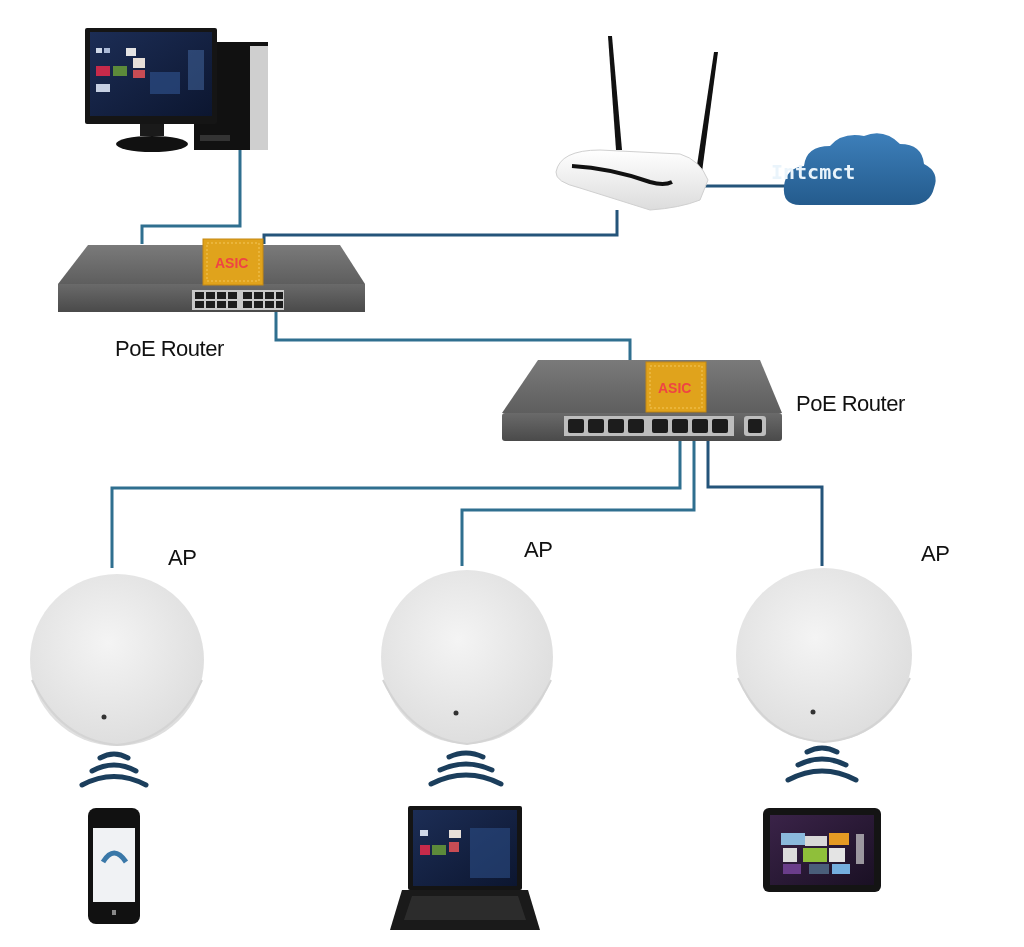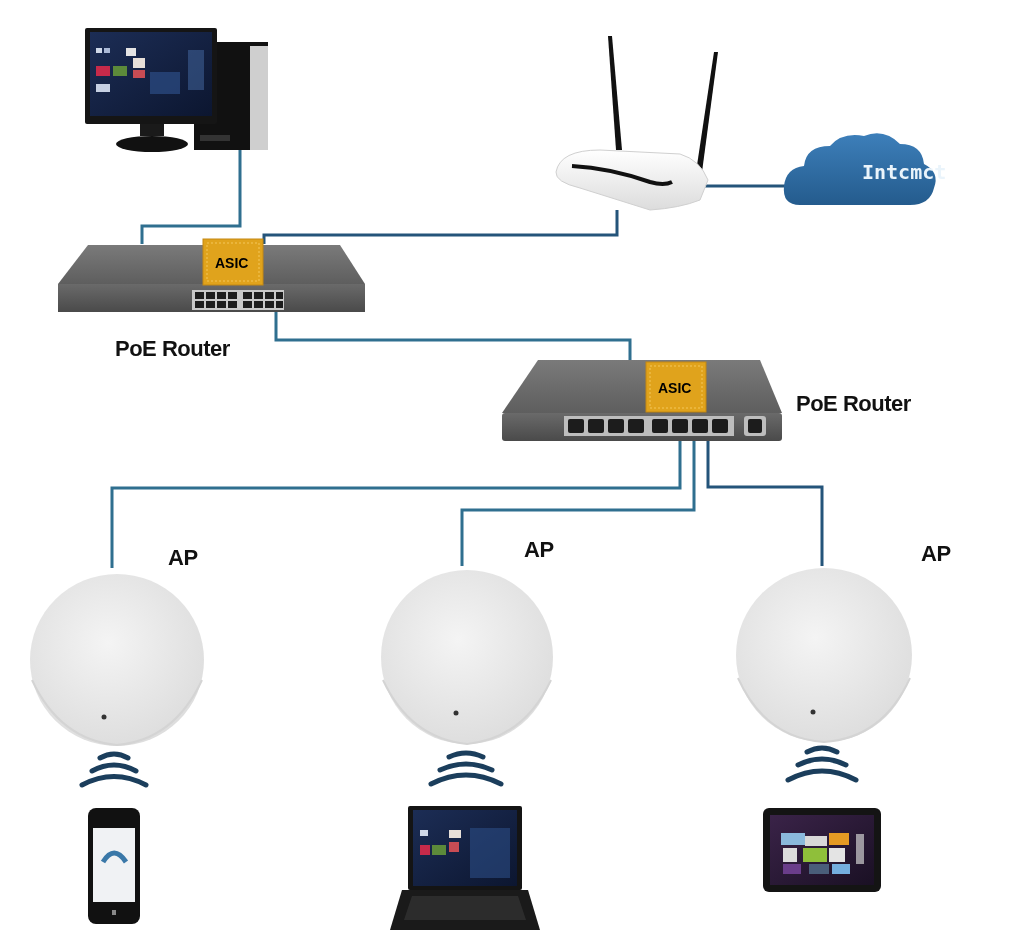--- a/index.html
+++ b/index.html
@@ -1,22 +1,22 @@
 <!DOCTYPE html>
 <html><head>
 <meta charset="utf-8">
 <style>
   html,body{margin:0;padding:0;background:#ffffff;}
   body{width:1024px;height:947px;position:relative;overflow:hidden;font-family:"Liberation Sans",sans-serif;}
   #canvas{position:absolute;left:0;top:0;width:1024px;height:947px;}
-  .lbl{position:absolute;font-family:"Liberation Sans",sans-serif;font-weight:bold;color:#111;letter-spacing:-0.5px;}
+  .lbl{position:absolute;font-family:"Liberation Sans",sans-serif;font-weight:normal;color:#111;letter-spacing:-0.5px;}
   .lbl-router{font-size:22px;}
   .lbl-ap{font-size:22px;text-align:center;}
   .cloud-text{position:absolute;font-family:"DejaVu Sans Mono",monospace;font-weight:bold;font-size:20px;color:#eaf4fb;}
-  .asic-text{position:absolute;font-family:"Liberation Sans",sans-serif;font-weight:bold;color:#000000;font-size:14px;}
+  .asic-text{position:absolute;font-family:"Liberation Sans",sans-serif;font-weight:bold;color:#ef4444;font-size:14px;}
 </style>
 </head>
 <body>
 
 <svg id="canvas" viewBox="0 0 1024 947">
   <defs>
     <linearGradient id="swTop" x1="0" y1="0" x2="0" y2="1">
       <stop offset="0" stop-color="#7a7a7a"></stop>
       <stop offset="1" stop-color="#5e5e5e"></stop>
     </linearGradient>
@@ -213,21 +213,21 @@
       <rect x="803" y="848" width="24" height="14" fill="#8fbf3a"></rect>
       <rect x="829" y="848" width="16" height="14" fill="#e4e4e4"></rect>
       <rect x="783" y="864" width="18" height="10" fill="#6a3d8a"></rect>
       <rect x="809" y="864" width="20" height="10" fill="#4a5e7a"></rect>
       <rect x="832" y="864" width="18" height="10" fill="#74aede"></rect>
       <rect x="856" y="834" width="8" height="30" fill="#cfcfcf" opacity="0.7"></rect>
     </g>
   </g>
 </svg>
 
-<div class="cloud-text" style="left:862px;top:160px;text-align:center;">Intcmct</div>
+<div class="cloud-text" style="left:771px;top:160px;text-align:center;">Intcmct</div>
 
 <div class="asic-text" style="left:215px;top:255px;">ASIC</div>
 <div class="asic-text" style="left:658px;top:380px;">ASIC</div>
 
 <div class="lbl lbl-router" style="left:115px;top:336px;">PoE Router</div>
 <div class="lbl lbl-router" style="left:796px;top:391px;">PoE Router</div>
 
 <div class="lbl lbl-ap" style="left:168px;top:545px;">AP</div>
 <div class="lbl lbl-ap" style="left:524px;top:537px;">AP</div>
 <div class="lbl lbl-ap" style="left:921px;top:541px;">AP</div>

